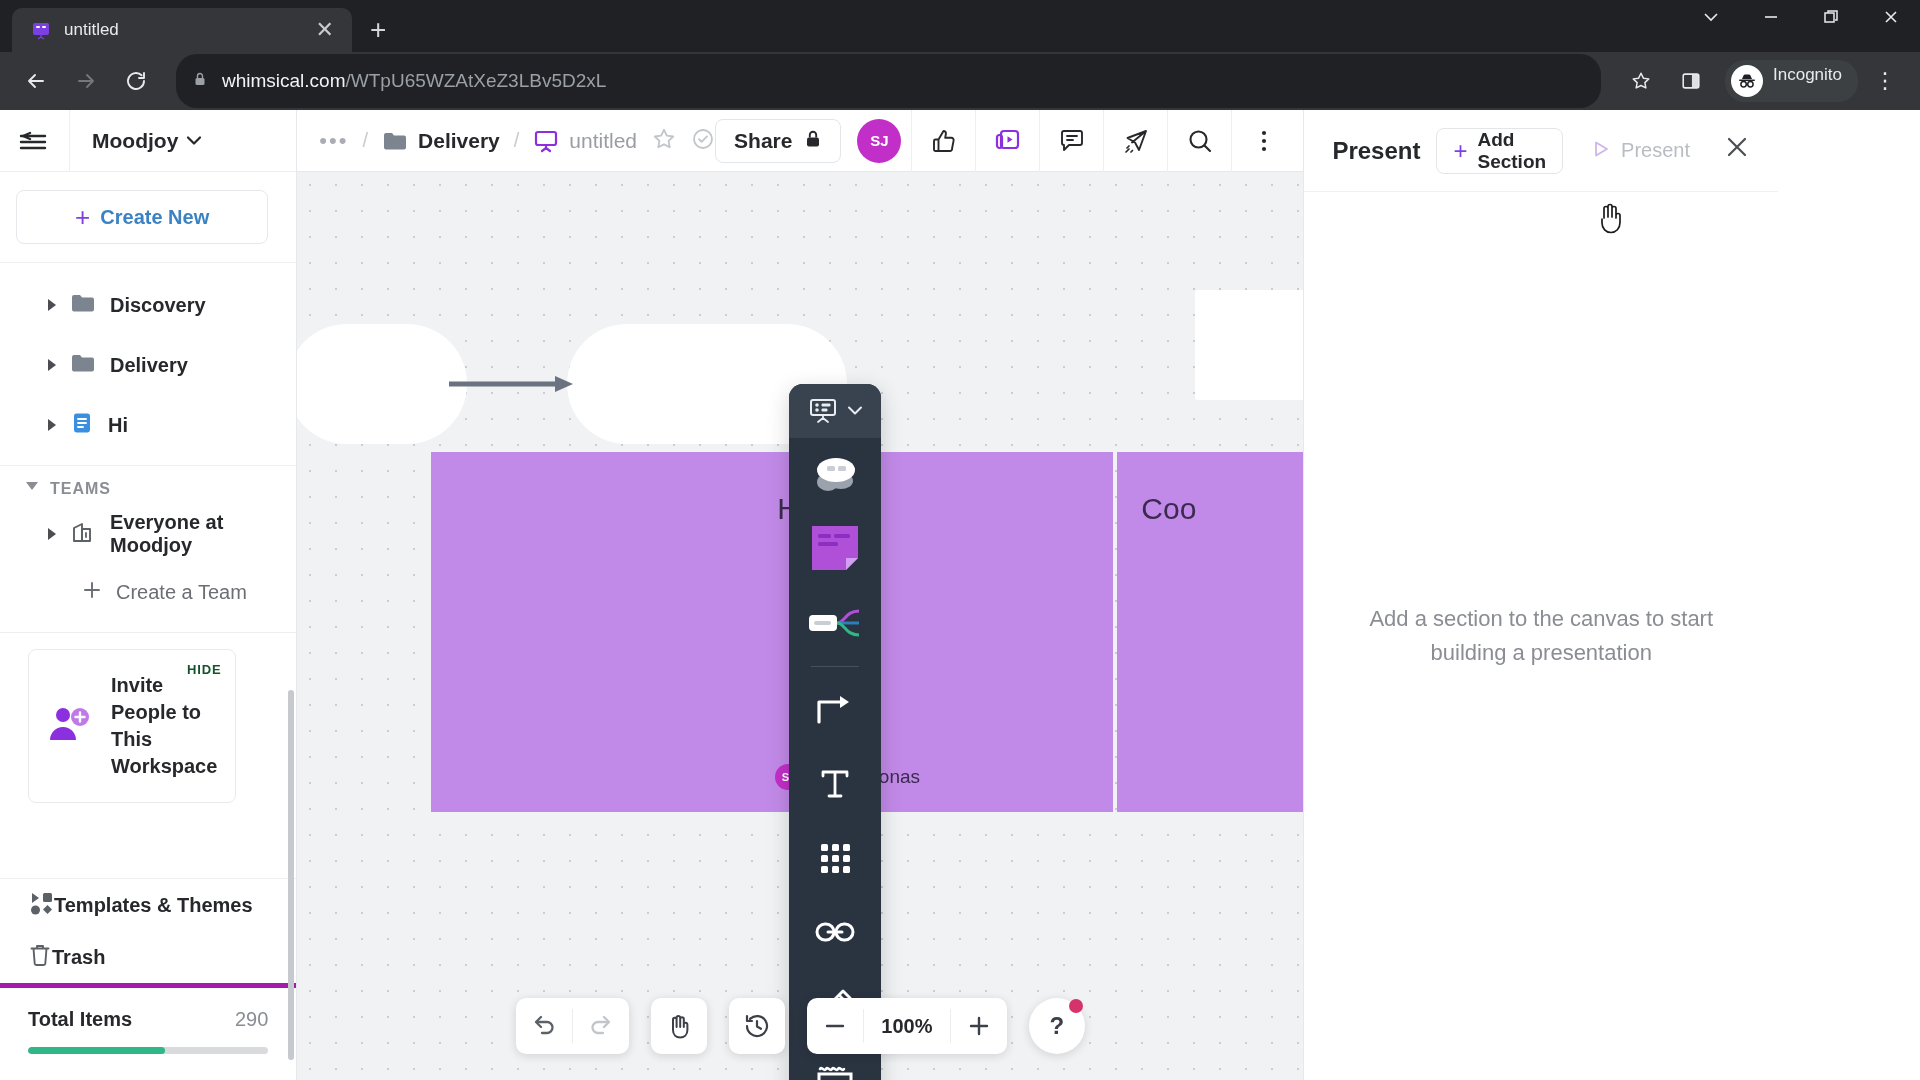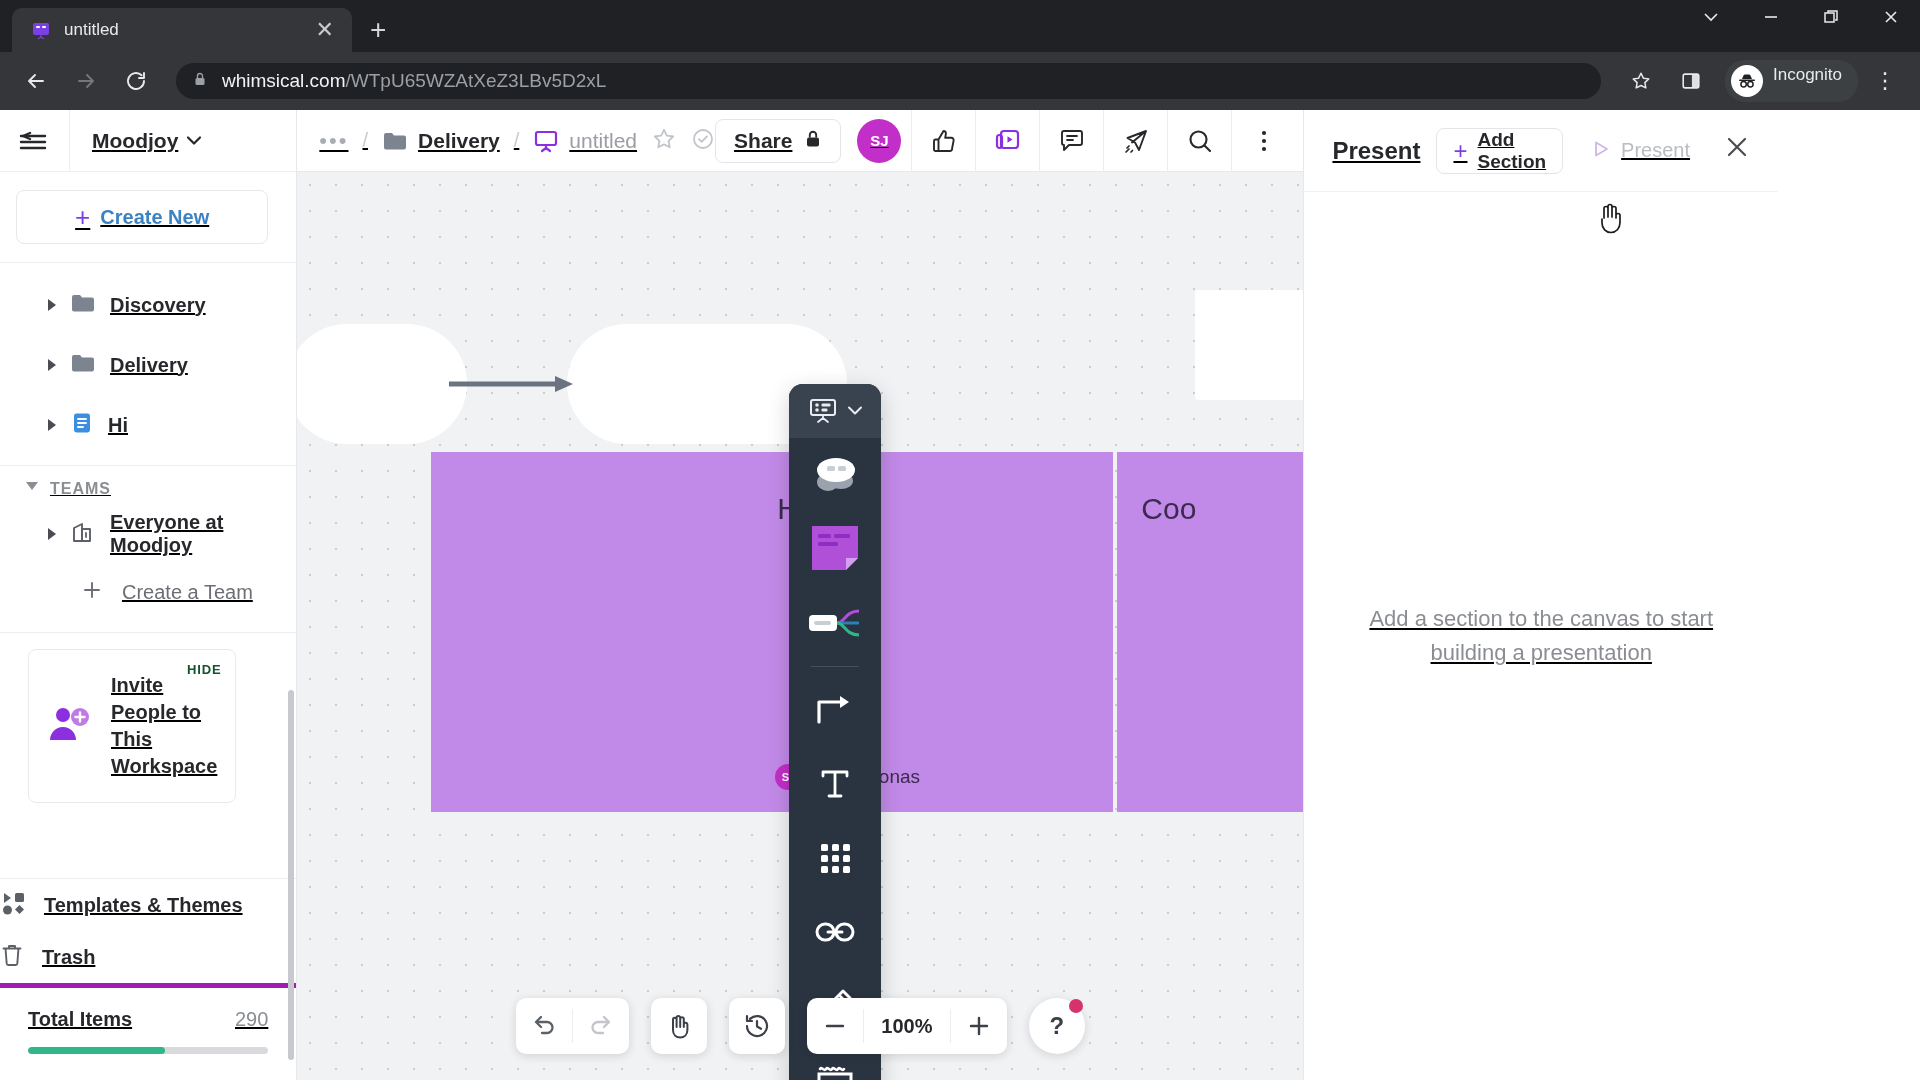--- a/index.html
+++ b/index.html
@@ -19,36 +19,36 @@
   .tab-title { color: #e8eaed; font-size: 17px; flex: 1; white-space: nowrap; overflow: hidden; }
   .tab-close { color: #c9cbcf; font-size: 22px; line-height: 1; cursor: pointer; padding: 4px 6px; }
   .new-tab { color: #d4d6d9; font-size: 28px; margin-left: 18px; margin-bottom: 6px; cursor: pointer; font-weight: 300; }
   .win-controls { position: absolute; right: 16px; top: 8px; display: flex; gap: 34px; align-items: center; }
   .win-btn { color: #e8eaed; font-size: 18px; cursor: pointer; width: 26px; text-align: center; }
 
   .toolbar-row { height: 58px; background: #35363a; display: flex; align-items: center; padding: 0 14px; gap: 6px; }
   .nav-btn { width: 44px; height: 44px; border-radius: 50%; display: flex; align-items: center; justify-content: center; color: #e8eaed; cursor: pointer; }
   .nav-btn.disabled { color: #76777a; }
   .omnibox {
-    flex: 1; height: 36px; background: #202124; border-radius: 21px; margin: 4px 12px;
+    flex: 1; height: 54px; background: #202124; border-radius: 21px; margin: 4px 12px;
     display: flex; align-items: center; padding: 0 16px; gap: 14px;
   }
   .omni-url { font-size: 19px; color: #9aa0a6; white-space: nowrap; }
   .omni-url b { color: #f1f3f4; font-weight: 400; }
   .chrome-icon { color: #e8eaed; cursor: pointer; display:flex; align-items:center; justify-content:center; }
   .incognito-pill {
     display: flex; gap: 10px; background: #3c4043;
     border-radius: 20px; padding: 5px 16px 5px 6px; margin-left: 6px; cursor: pointer;
   }
   .incognito-avatar { width: 32px; height: 32px; border-radius: 50%; background: #fff; display:flex; align-items:center; justify-content:center; }
   .incognito-label { color: #e8eaed; font-size: 17px; }
   .kebab { color: #e8eaed; font-size: 22px; cursor: pointer; padding: 0 10px; letter-spacing: 0; }
 
   
-  .app { display: flex; width: 1652px; height: 970px; text-decoration: underline; }
+  .app { display: flex; width: 1652px; height: 970px; }
 
   
   .sidebar { width: 460px; background: #fff; border-right: 1px solid #e6e8eb; display: flex; flex-direction: column; position: relative; }
   .sb-head { height: 62px; display: flex; align-items: center; border-bottom: 1px solid #edeef0; }
   .sb-collapse { width: 70px; display: flex; align-items: center; justify-content: center; cursor: pointer; border-right: 1px solid #edeef0; height: 100%; }
   .sb-ws { display: flex; align-items: center; gap: 8px; padding-left: 22px; cursor: pointer; }
   .sb-ws-name { font-size: 21px; font-weight: 700; color: #27282b; }
   .chev { color: #27282b; font-size: 14px; }
 
   .create-wrap { padding: 18px 28px 18px 16px; border-bottom: 1px solid #edeef0; }
@@ -61,32 +61,32 @@
 
   .tree { padding: 12px 0 10px 0; border-bottom: 1px solid #edeef0; }
   .tree-item { display: flex; align-items: center; height: 60px; padding-left: 48px; gap: 14px; cursor: pointer; }
   .tri { width: 0; height: 0; border-left: 8px solid #4b4d52; border-top: 6px solid transparent; border-bottom: 6px solid transparent; flex: 0 0 8px; }
   .tri.open { border-left: 6px solid transparent; border-right: 6px solid transparent; border-top: 8px solid #8a8d93; }
   .tree-label { font-size: 20px; color: #27282b; font-weight: 600; }
 
   .section-label { display: flex; align-items: center; gap: 12px; padding: 14px 0 6px 26px; cursor: pointer; }
   .section-label .txt { font-size: 16px; letter-spacing: 1px; font-weight: 700; color: #8a8d93; }
   .teams { border-bottom: 1px solid #edeef0; padding-bottom: 12px; }
-  .create-team { display: flex; align-items: center; gap: 20px; padding-left: 82px; height: 56px; cursor: pointer; }
+  .create-team { display: flex; align-items: center; gap: 14px; padding-left: 82px; height: 56px; cursor: pointer; }
   .create-team .txt { font-size: 20px; color: #6b6e74; }
 
   .invite-card {
     margin: 16px 60px 20px 28px; border: 1px solid #e9eaec; border-radius: 8px;
     padding: 22px 18px; display: flex; gap: 18px; position: relative; cursor: pointer; min-height: 110px; align-items: center;
   }
   .invite-text { font-size: 20px; font-weight: 700; color: #27282b; line-height: 1.35; max-width: 230px; }
   .hide-lbl { position: absolute; top: 12px; right: 14px; font-size: 13px; letter-spacing: .8px; color: #14532d; font-weight: 700; cursor: pointer; }
 
   .sb-bottom { margin-top: auto; border-top: 1px solid #edeef0; }
-  .sb-bot-item { display: flex; align-items: center; gap: 18px; height: 52px; cursor: pointer; }
+  .sb-bot-item { display: flex; align-items: center; height: 52px; padding-left: 28px; cursor: pointer; }
   .sb-bot-item .txt { font-size: 20px; color: #27282b; font-weight: 600; }
   .totals { padding: 20px 28px 26px 28px; border-top: 5px solid #a21caf; }
   .totals-row { display: flex; justify-content: space-between; align-items: baseline; margin-bottom: 16px; }
   .totals-label { font-size: 20px; font-weight: 700; color: #27282b; }
   .totals-value { font-size: 20px; color: #8a8d93; }
   .progress-track { height: 7px; background: #d8dade; border-radius: 4px; overflow: hidden; }
   .progress-fill { height: 100%; background: #2fb788; border-radius: 4px; }
   .sb-scroll { position: absolute; right: 2px; top: 580px; width: 6px; height: 370px; background: #c6c9cd; border-radius: 3px; }
 
   

